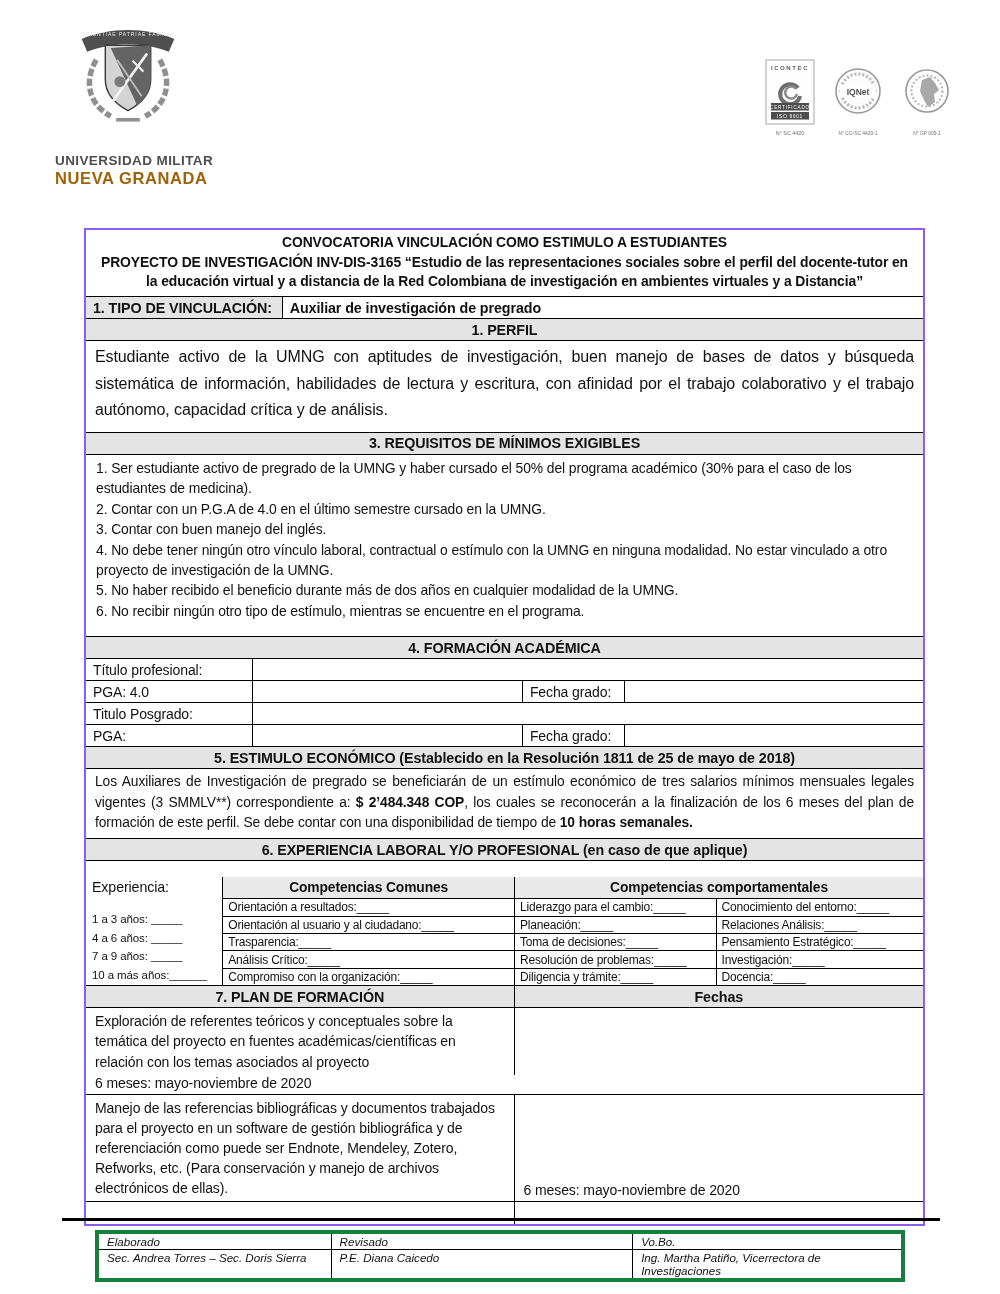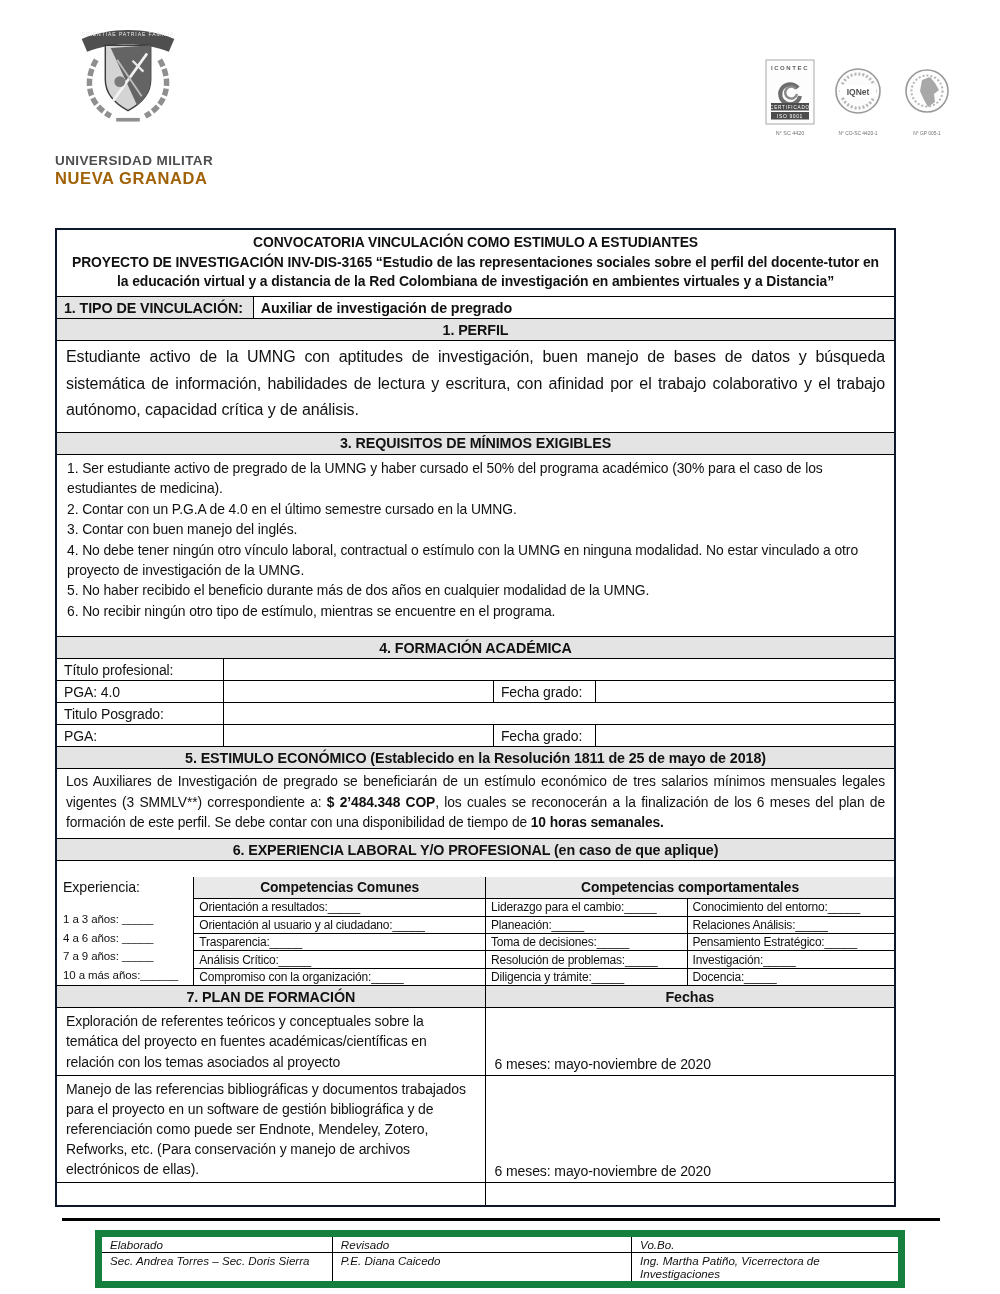--- a/index.html
+++ b/index.html
@@ -16,22 +16,22 @@
   
   .brand { position:absolute; left:55px; top:22px; width:250px; }
   .brand svg { display:block; margin-left:14px; }
   .uni-name1 { font-size:13.5px; font-weight:bold; color:#4e4e4e; letter-spacing:.4px; margin-top:19px; }
   .uni-name2 { font-size:16.5px; font-weight:bold; color:#a16207; letter-spacing:.6px; margin-top:1px; }
 
   .certs { position:absolute; right:44px; top:58px; display:flex; gap:9px; align-items:flex-start; opacity:.85; }
 
   
   .doc {
-    position:absolute; left:55px; top:228px; width:841px;
-    border:2px solid #0f172a; background:#fff;
+    position:absolute; left:84px; top:228px; width:841px;
+    border:2px solid #8b5cf6; background:#fff;
     font-size:14px; letter-spacing:-.1px;
   }
   .row { display:flex; border-bottom:1px solid #000; min-height:22px; }
   .row:last-child { border-bottom:none; }
   .row.block { display:block; }
   .cell { padding:1px 7px; }
   .br { border-right:1px solid #000; }
   .grow { flex:1; }
   .bold { font-weight:bold; }
   .gray { background:#e4e4e4; }
@@ -70,28 +70,28 @@
   .c-com { width:41.7%; }
   .c-b { width:28.8%; }
   .c-c { flex:1; }
 
   
   .w-plan { width:51.2%; }
   .phdr .cell { display:flex; align-items:center; justify-content:center;
                 font-weight:bold; background:#e4e4e4; font-size:14.3px; }
   .prow .pact { padding:3px 9px; line-height:1.44; font-size:14px; }
   .prow .pfecha { display:flex; align-items:flex-end; padding:0 9px 3px; font-size:14px; }
-  .prow1 { min-height:62px; }
+  .prow1 { min-height:62px;flex-direction:column; }
   .prow2 { min-height:103px; }
   .erow { height:22px; }
 
   
   .foot-line { position:absolute; left:62px; top:1218px; width:878px; height:3px; background:#000; }
   .foot-table { position:absolute; left:95px; top:1230px; width:810px;
-                border:7px solid #15803d; font-style:italic; font-size:11.6px; }
+                border:4px solid #15803d; font-style:italic; font-size:11.6px; }
   .frow2 { display:flex; border-bottom:1px solid #000; }
   .frow2.nb { border-bottom:none; }
   .fcell { padding:1px 8px; min-height:15px; }
   .w-fa { width:29%; }
   .w-fb { width:37.6%; }
 
   svg text { font-family:"Liberation Sans", sans-serif; }
 </style>
 </head>
 <body>

